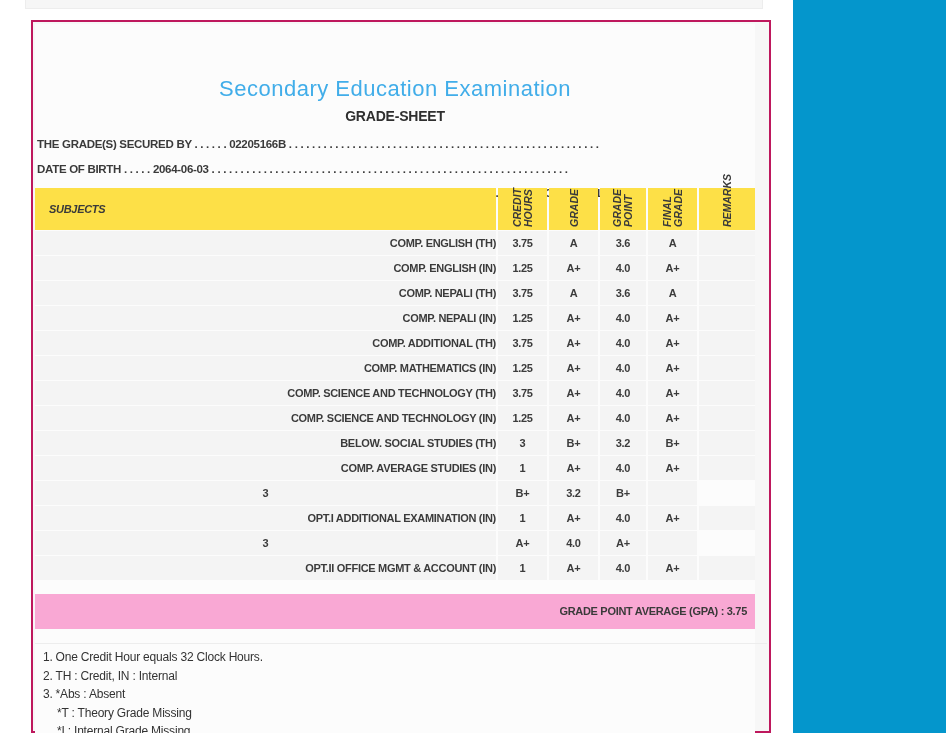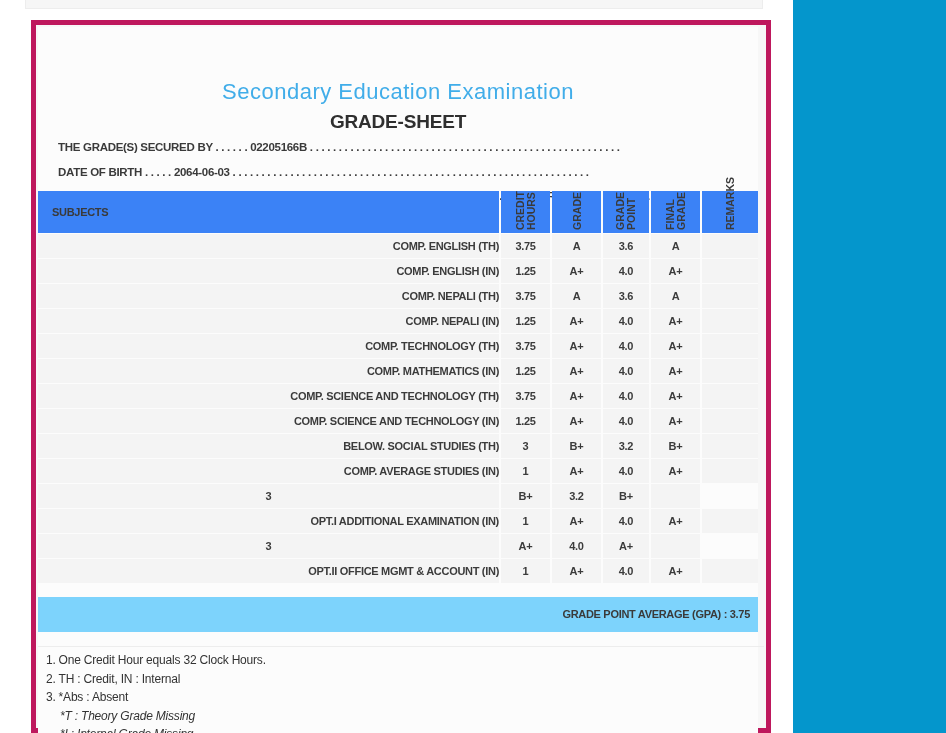--- a/index.html
+++ b/index.html
@@ -6,61 +6,61 @@
   html,body { width:946px; height:733px; overflow:hidden; background:#ffffff;
     font-family:"Liberation Sans", sans-serif; }
   .page { position:relative; width:946px; height:733px; background:#ffffff; }
 
   .top-strip { position:absolute; left:25px; top:0; width:738px; height:9px;
     background:#f6f6f6; border:1px solid #ededed; border-top:none; }
 
   .sidebar { position:absolute; left:793px; top:0; width:153px; height:733px; }
 
   .panel { position:absolute; left:31px; top:20px; width:740px; height:713px;
-    background:#f7f7f7; border:5px solid #be185d; }
+    background:#f7f7f7; border:2px solid #be185d; }
   .card { position:absolute; left:2px; top:2px; width:720px; height:711px;
     background:#fcfcfc; }
   .panel-divider { position:absolute; left:2px; right:2px; top:621px; height:1px;
     background:#ededed; }
 
   .title { position:absolute; left:0; top:52px; width:720px; text-align:center;
     font-size:22px; font-weight:400; letter-spacing:0.5px; }
   .subtitle { position:absolute; left:0; top:84px; width:720px; text-align:center;
-    font-size:19px; font-weight:700; color:#2f2f2f; letter-spacing:-0.2px; }
-
-  .info { position:absolute; left:20px; top:108px; width:700px; }
+    font-size:14px; font-weight:700; color:#2f2f2f; letter-spacing:-0.2px; }
+
+  .info { position:absolute; left:2px; top:108px; width:700px; }
   .info-line { height:24.5px; line-height:24.5px; font-size:11.5px; font-weight:700;
     color:#3a3a3a; letter-spacing:-0.3px; white-space:nowrap; overflow:hidden; }
 
   .grid { display:grid; grid-template-columns:461px 49px 49px 46px 49px 56px;
     column-gap:2px; }
   .grade-table { position:absolute; left:0; top:164px; width:720px; }
   .thead { height:42px; }
-  .th { background:#3b82f6; height:42px; position:relative; }
+  .th { background:#fde047; height:42px; position:relative;font-style:italic; }
   .th-subjects { display:flex; align-items:center; padding-left:14px;
     font-size:11px; font-weight:700; color:#3a3a3a; letter-spacing:-0.3px; }
   .rot-txt { position:absolute; left:50%; bottom:3px;
     transform:translateX(-50%) rotate(180deg); writing-mode:vertical-rl;
     font-size:10.5px; font-weight:700; color:#3a3a3a; line-height:11px;
     letter-spacing:0; white-space:pre-line; }
   .tbody { margin-top:1px; }
   .tr { height:24px; margin-bottom:1px; }
   .td { background:#f4f4f4; height:24px; line-height:24px; font-size:11px;
     font-weight:700; color:#3b3b3b; letter-spacing:-0.3px; overflow:hidden; }
   .td-subject { padding-left:14px; text-align:right; }
   .td-center { text-align:center; }
 
   .gpa-band { position:absolute; left:0; top:570px; width:720px; height:35px;
-    background:#7dd3fc; text-align:right; line-height:35px; padding-right:8px;
+    background:#f9a8d4; text-align:right; line-height:35px; padding-right:8px;
     font-size:11px; font-weight:700; color:#3a3a3a; letter-spacing:-0.3px; }
 
   .notes { position:absolute; left:8px; top:624px; width:700px; }
   .note-line { line-height:18.5px; font-size:12px; color:#333333;
     letter-spacing:-0.2px; white-space:nowrap; }
-  .note-line.level-1 { padding-left:14px;font-style:italic; }
+  .note-line.level-1 { padding-left:14px; }
   .note-num { margin-right:3px; }
 </style>
 </head>
 <body>
 
 <div class="page">
 
   <div class="top-strip"></div>
 
   <aside class="sidebar" style="background: rgb(4, 150, 204);"></aside>
@@ -126,21 +126,21 @@
             </div>
             <div class="tr grid">
               <div class="td td-subject">COMP. NEPALI (IN)</div>
               <div class="td td-center">1.25</div>
               <div class="td td-center">A+</div>
               <div class="td td-center">4.0</div>
               <div class="td td-center">A+</div>
               <div class="td td-center"></div>
             </div>
             <div class="tr grid">
-              <div class="td td-subject">COMP. TECHNOLOGY (TH)</div>
+              <div class="td td-subject">COMP. ADDITIONAL (TH)</div>
               <div class="td td-center">3.75</div>
               <div class="td td-center">A+</div>
               <div class="td td-center">4.0</div>
               <div class="td td-center">A+</div>
               <div class="td td-center"></div>
             </div>
             <div class="tr grid">
               <div class="td td-subject">COMP. MATHEMATICS (IN)</div>
               <div class="td td-center">1.25</div>
               <div class="td td-center">A+</div>

